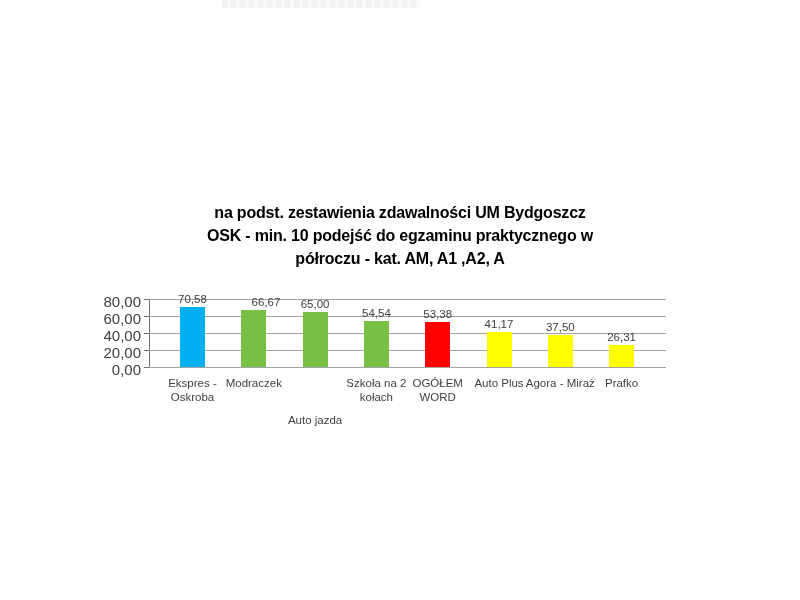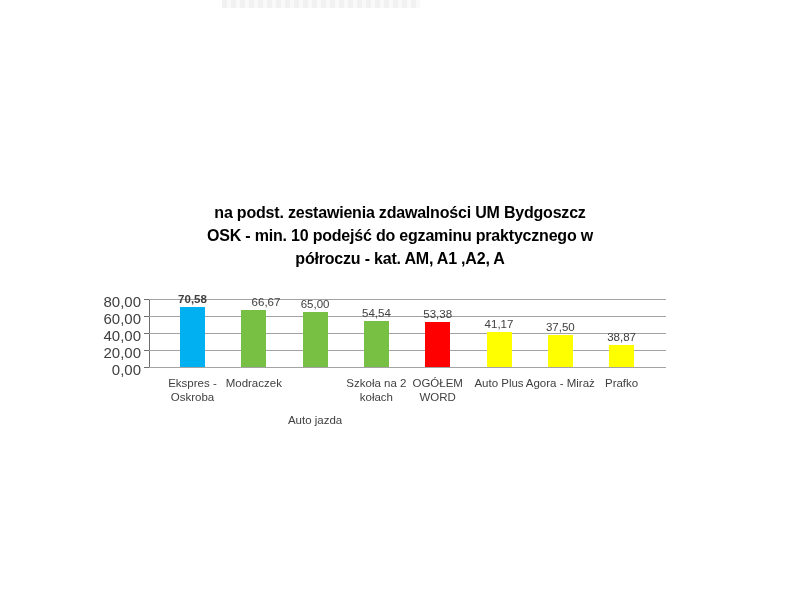--- a/index.html
+++ b/index.html
@@ -109,21 +109,21 @@
       <div class="gridline" style="top: 34px;"></div>
       <div class="axis-tick" style="top: 34px;"></div>
       <div class="y-label" style="top: 34px;">40,00</div>
       <div class="gridline" style="top: 17px;"></div>
       <div class="axis-tick" style="top: 17px;"></div>
       <div class="y-label" style="top: 17px;">60,00</div>
       <div class="gridline" style="top: 0px;"></div>
       <div class="axis-tick" style="top: 0px;"></div>
       <div class="y-label" style="top: 0px;">80,00</div>
       <div class="bar" style="left: 31px; height: 59.993px; background: rgb(0, 176, 240);"></div>
-      <div class="value-label" style="left: 11.5px; bottom: 61.993px; font-weight: bold;">70,58</div>
+      <div class="value-label" style="left: 11.5px; bottom: 61.993px;">70,58</div>
       <div class="cat-label" style="left: -4.5px;">
         <div>Ekspres -</div>
         <div>Oskroba</div>
       </div>
       <div class="bar" style="left: 92.3px; height: 56.6695px; background: rgb(119, 192, 67);"></div>
       <div class="value-label" style="left: 85px; bottom: 58.6695px;">66,67</div>
       <div class="cat-label" style="left: 56.8px;">
         <div>Modraczek</div>
       </div>
       <div class="bar" style="left: 153.6px; height: 55.25px; background: rgb(119, 192, 67);"></div>
@@ -147,19 +147,19 @@
       <div class="value-label" style="left: 318px; bottom: 36.9945px;">41,17</div>
       <div class="cat-label" style="left: 302px;">
         <div>Auto Plus</div>
       </div>
       <div class="bar" style="left: 398.8px; height: 31.875px; background: rgb(255, 255, 0);"></div>
       <div class="value-label" style="left: 379.3px; bottom: 33.875px;">37,50</div>
       <div class="cat-label" style="left: 363.3px;">
         <div>Agora - Miraż</div>
       </div>
       <div class="bar" style="left: 460.1px; height: 22.3635px; background: rgb(255, 255, 0);"></div>
-      <div class="value-label" style="left: 440.6px; bottom: 24.3635px;">38,87</div>
+      <div class="value-label" style="left: 440.6px; bottom: 24.3635px;">26,31</div>
       <div class="cat-label" style="left: 424.6px;">
         <div>Prafko</div>
       </div>
     </div>
 
 </div>
 
 </body></html>

